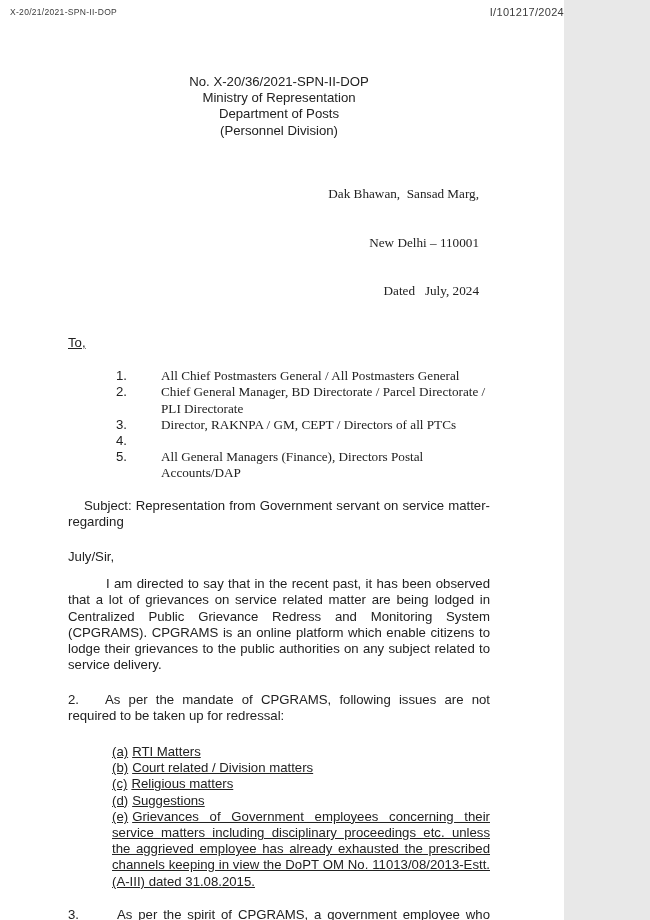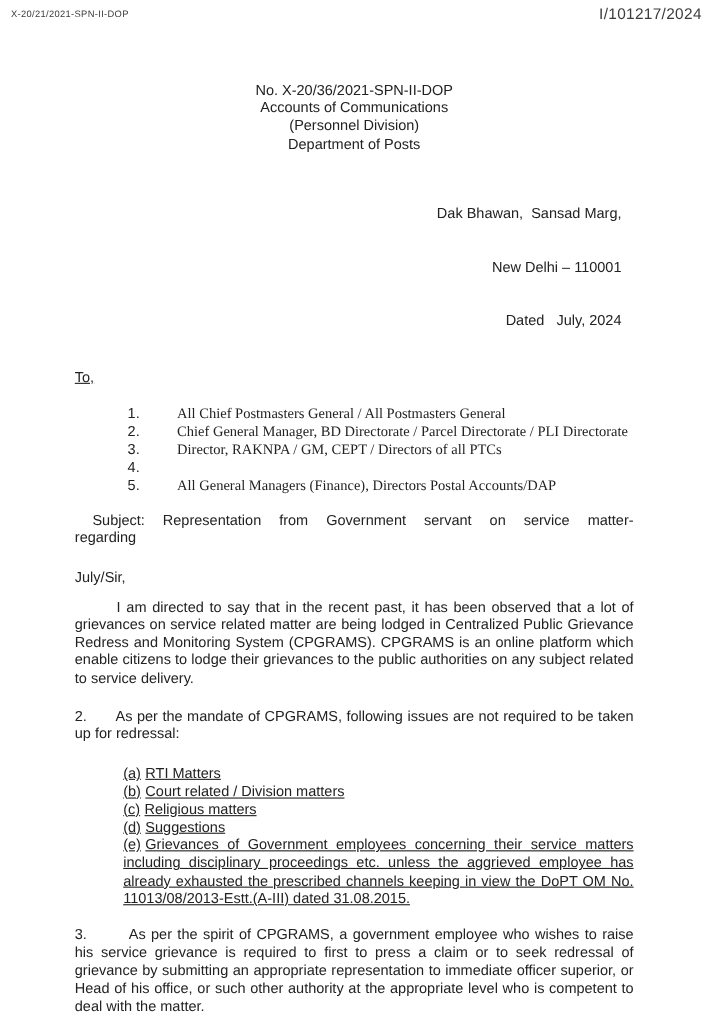--- a/index.html
+++ b/index.html
@@ -1,41 +1,41 @@
 <!DOCTYPE html>
 <html><head>
 <meta charset="utf-8">
 <style>
   html, body { margin: 0; padding: 0; }
   body { background: #e8e8e8; }
   .page {
     position: relative;
-    width: 650px;
+    width: 564px;
     height: 920px;
     background: #ffffff;
     font-family: "Liberation Sans", "DejaVu Sans", sans-serif;
     font-size: 13.2px;
     line-height: 16.2px;
     color: #222222;
     overflow: hidden;
   }
   .ref-left {
     position: absolute; top: 4px; left: 10px;
     font-size: 8.5px; letter-spacing: .3px; color: #3c3c3c;
   }
   .ref-right {
-    position: absolute; top: 4px; right: 12px;
-    font-size: 14px; letter-spacing: .3px; color: #3c3c3c;
+    position: absolute; top: 4px; right: 0;
+    font-size: 11px; letter-spacing: .3px; color: #3c3c3c;
   }
   .content {
     position: absolute;
     left: 68px; right: 74px; top: 0;
   }
   .letterhead { margin-top: 74px; text-align: center; }
-  .address { margin-top: 15px; text-align: right; padding-right: 11px; white-space: pre-wrap; }
+  .address { margin-top: 15px; text-align: right; padding-right: 11px; white-space: pre-wrap; font-family: Liberation Serif, serif; }
   .to-label { margin-top: 3px; text-decoration: underline; }
   .recipients { margin-top: 17px; }
   .recipient-row { display: flex; }
   .recipient-num { flex: 0 0 45px; margin-left: 48px; }
   .recipient-text { flex: 1; font-family: Liberation Serif, serif; }
   .subject { margin-top: 16px; }
   .subject-line1 { text-align: justify; text-align-last: justify; margin-left: 16px; }
   .salutation { margin-top: 19px; }
   .para1 { margin-top: 11px; text-align: justify; text-indent: 38px; }
   .para2 { margin-top: 18px; text-align: justify; }
@@ -51,23 +51,23 @@
 
 <div class="page">
 
   <div class="ref-left">X-20/21/2021-SPN-II-DOP</div>
   <div class="ref-right">I/101217/2024</div>
 
   <div class="content">
 
     <div class="letterhead">
       <div>No. X-20/36/2021-SPN-II-DOP</div>
-      <div>Accounts of Communications</div>
+      <div>Ministry of Representation</div>
+      <div>Department of Posts</div>
       <div>(Personnel Division)</div>
-      <div>Department of Posts</div>
     </div>
 
     <div class="address">
       <div>Dak Bhawan, &nbsp;Sansad Marg,</div>
       <div>New Delhi – 110001</div>
       <div>Dated &nbsp;&nbsp;July, 2024</div>
     </div>
 
     <div class="to-label">To,</div>
 

